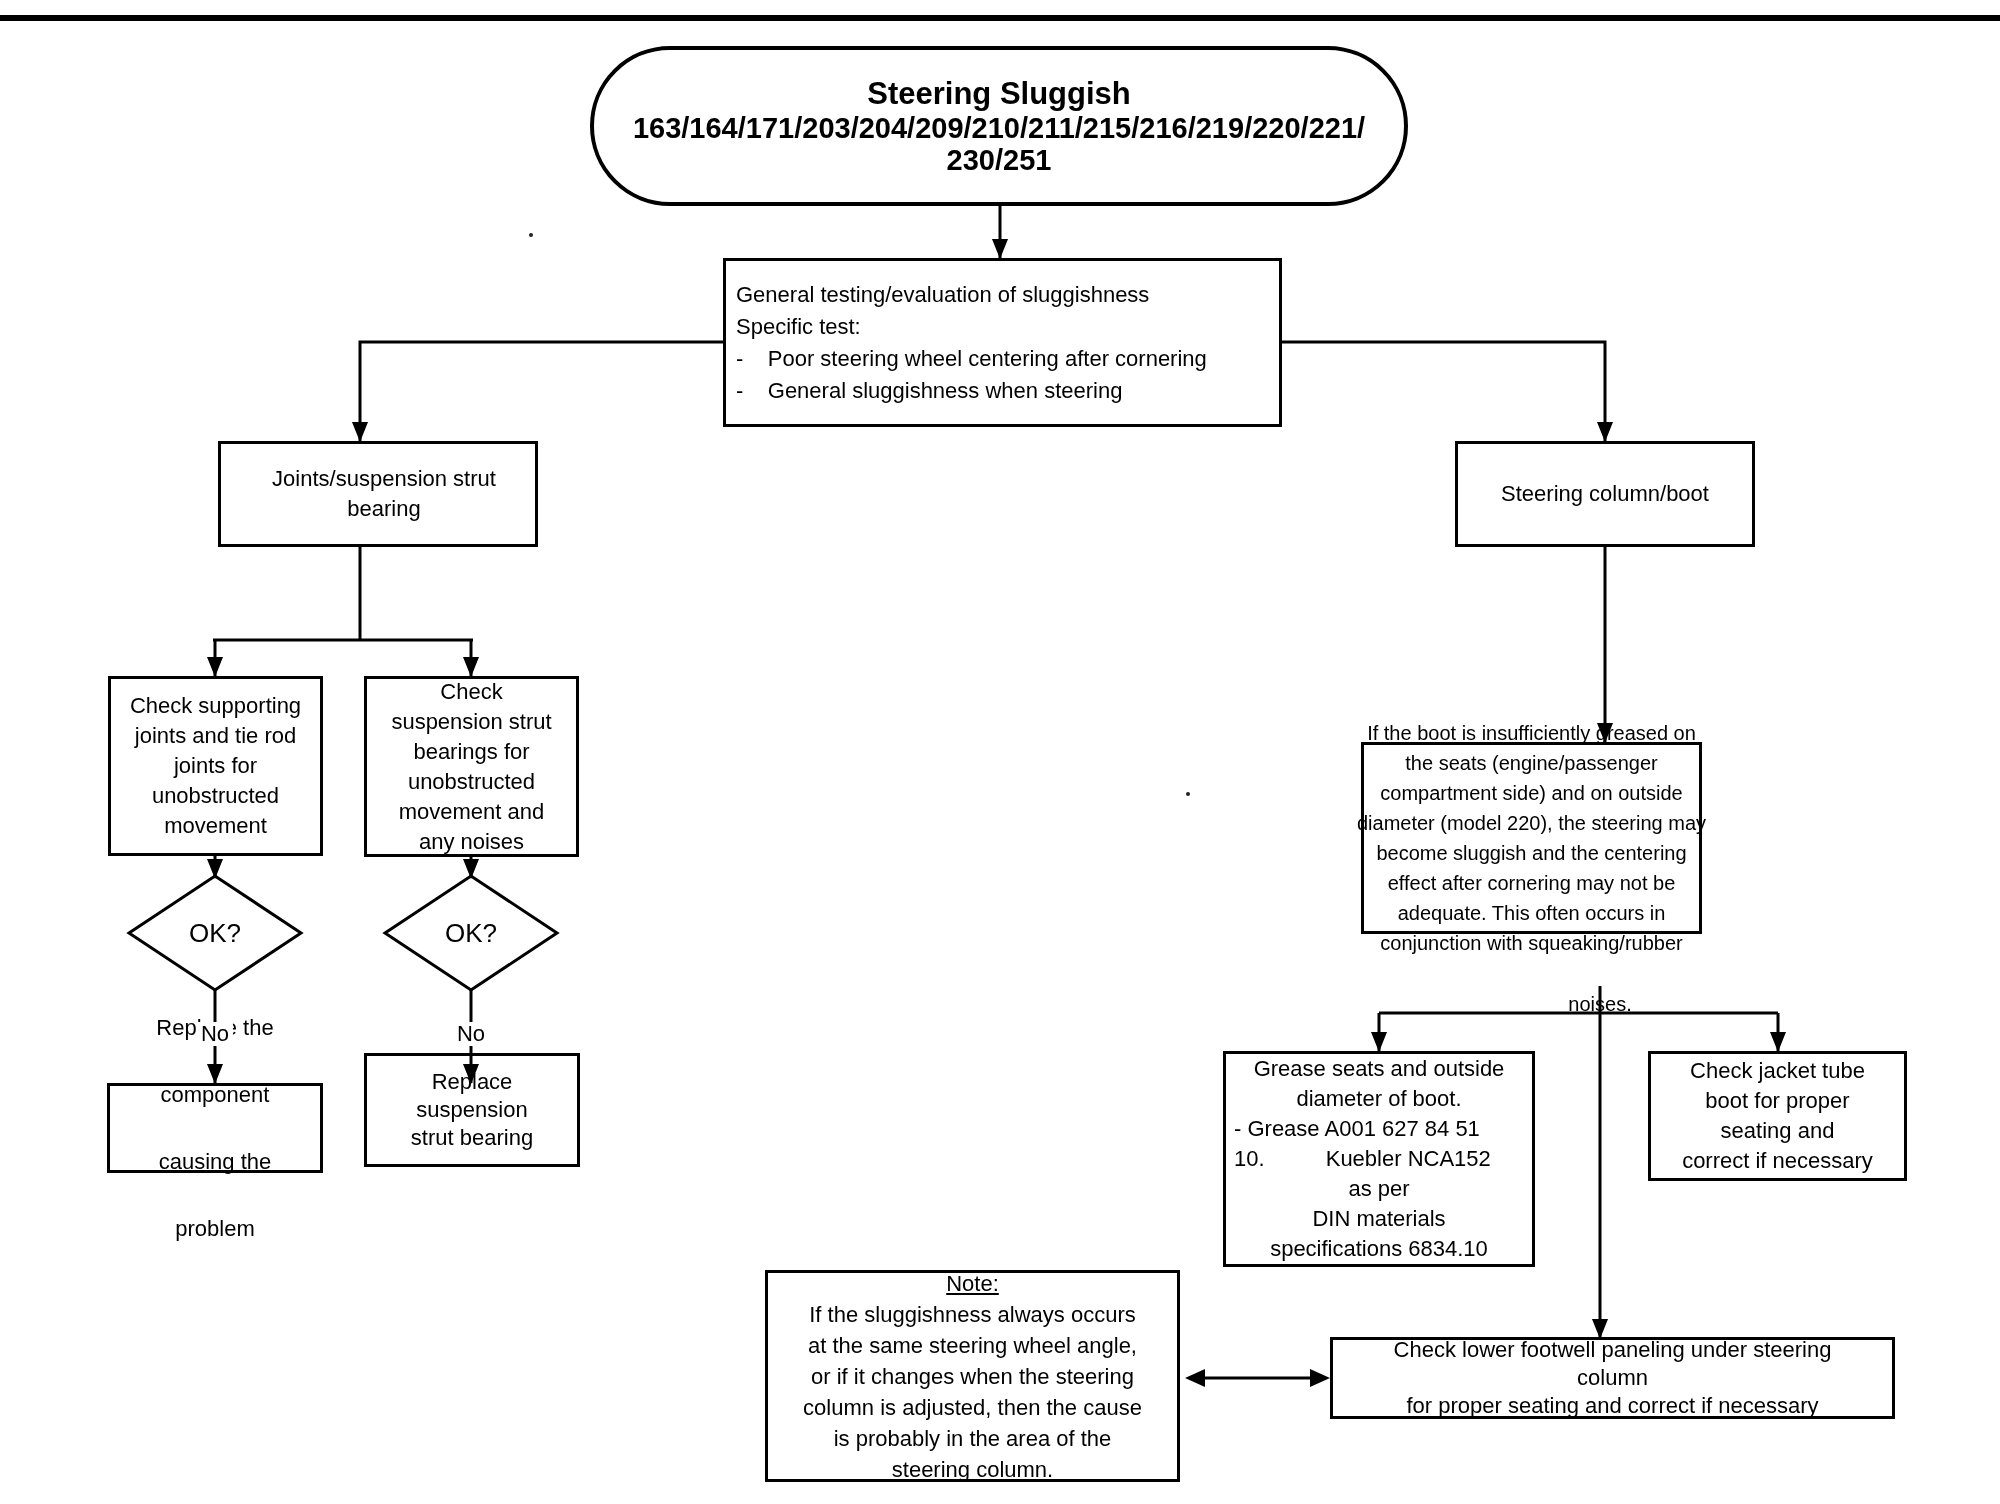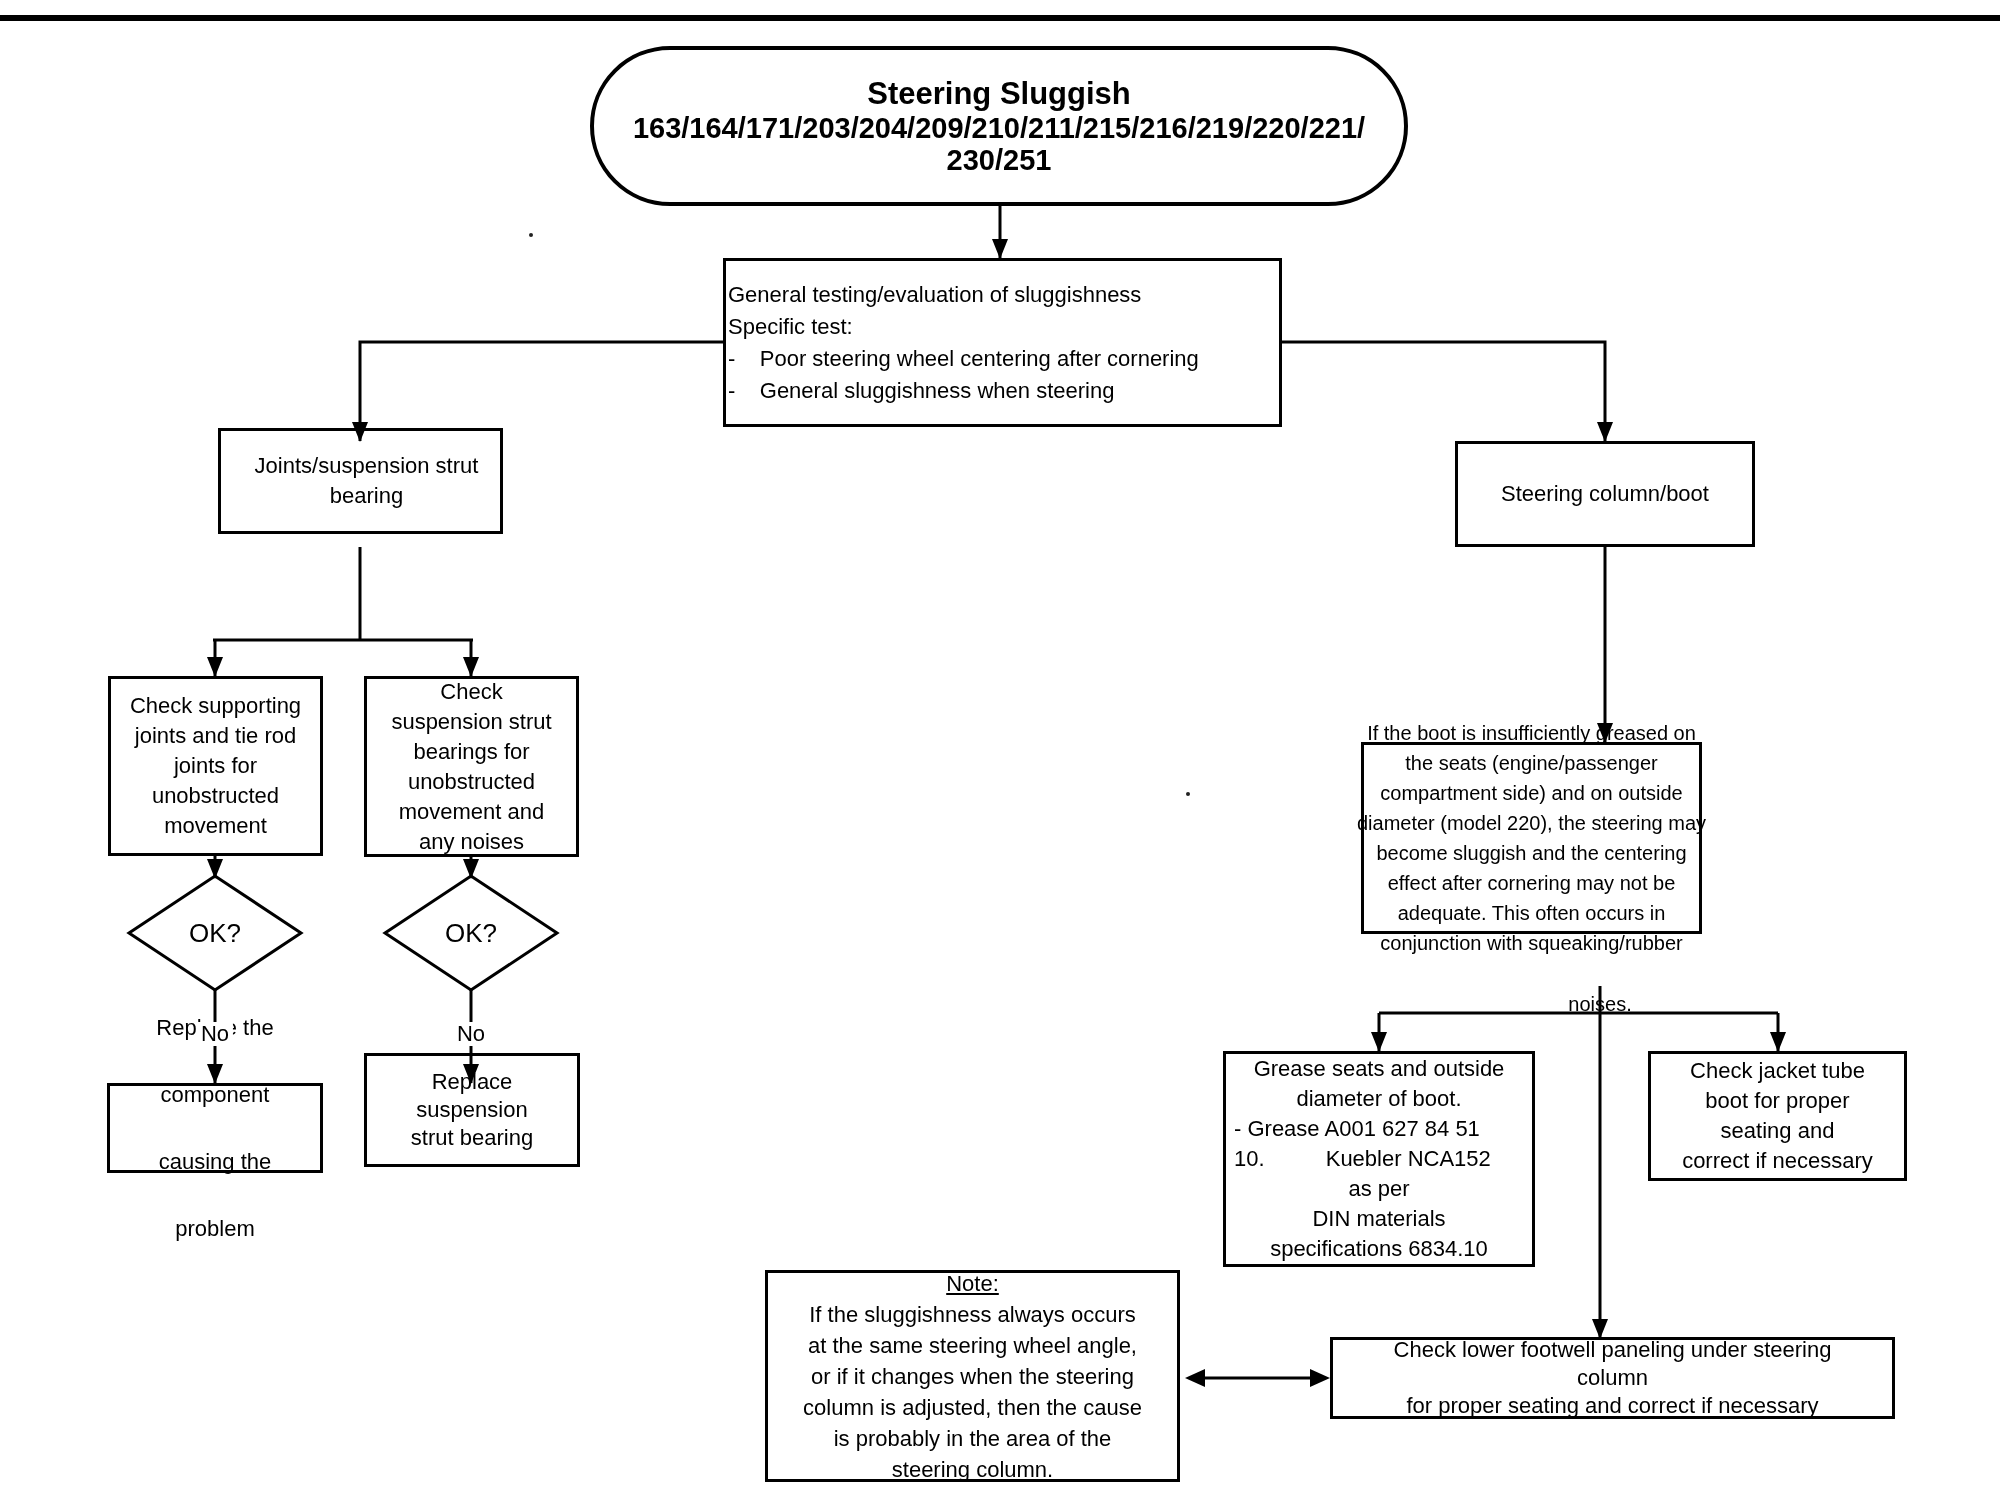--- a/index.html
+++ b/index.html
@@ -11,21 +11,21 @@
   .toprule{position:absolute;left:0;top:15px;width:2000px;height:6px;background:#000;}
   .node{
     position:absolute;border:3px solid #000;background:#fff;z-index:2;
     display:flex;flex-direction:column;justify-content:center;align-items:center;
     text-align:right;box-sizing:border-box;
   }
   .ln{white-space:pre;line-height:30px;font-size:22px;}
   .stadium{border-radius:84px;border-width:4px;}
   .stadium .t1{font-size:31px;font-weight:bold;line-height:36px;}
   .stadium .t2{font-size:29px;font-weight:bold;line-height:32px;}
-  .leftalign{justify-content:center;align-items:flex-start;text-align:left;padding-left:2px;}
+  .leftalign{justify-content:center;align-items:flex-start;text-align:left;padding-left:10px;}
   .leftalign .ln{line-height:32px;}
   .boot .ln{font-size:20px;line-height:30px;}
   .grease .ln{line-height:30px;}
   .grease .lft{align-self:flex-start;padding-left:8px;}
   .note-head{font-size:22px;line-height:31px;text-decoration:underline;}
   .note .ln{line-height:31px;}
   .footwell .ln{line-height:28px;}
   .repl .ln{line-height:28px;}
   svg.wires{position:absolute;left:0;top:0;z-index:3;pointer-events:none;}
   .floatlbl{position:absolute;transform:translate(-50%,-50%);font-size:22px;z-index:4;}
@@ -52,21 +52,21 @@
     <div class="t2">230/251</div>
   </div>
 
   <div class="node leftalign" style="left:723px;top:258px;width:559px;height:169px;">
     <div class="ln">General testing/evaluation of sluggishness</div>
     <div class="ln">Specific test:</div>
     <div class="ln">-    Poor steering wheel centering after cornering</div>
     <div class="ln">-    General sluggishness when steering</div>
   </div>
 
-  <div class="node" style="left:218px;top:428px;width:285px;height:106px;padding-left:12px;">
+  <div class="node" style="left:218px;top:441px;width:320px;height:106px;padding-left:12px;">
     <div class="ln">Joints/suspension strut</div>
     <div class="ln">bearing</div>
   </div>
 
   <div class="node" style="left:1455px;top:441px;width:300px;height:106px;">
     <div class="ln">Steering column/boot</div>
   </div>
 
   <div class="node" style="left:108px;top:676px;width:215px;height:180px;">
     <div class="ln">Check supporting</div>

